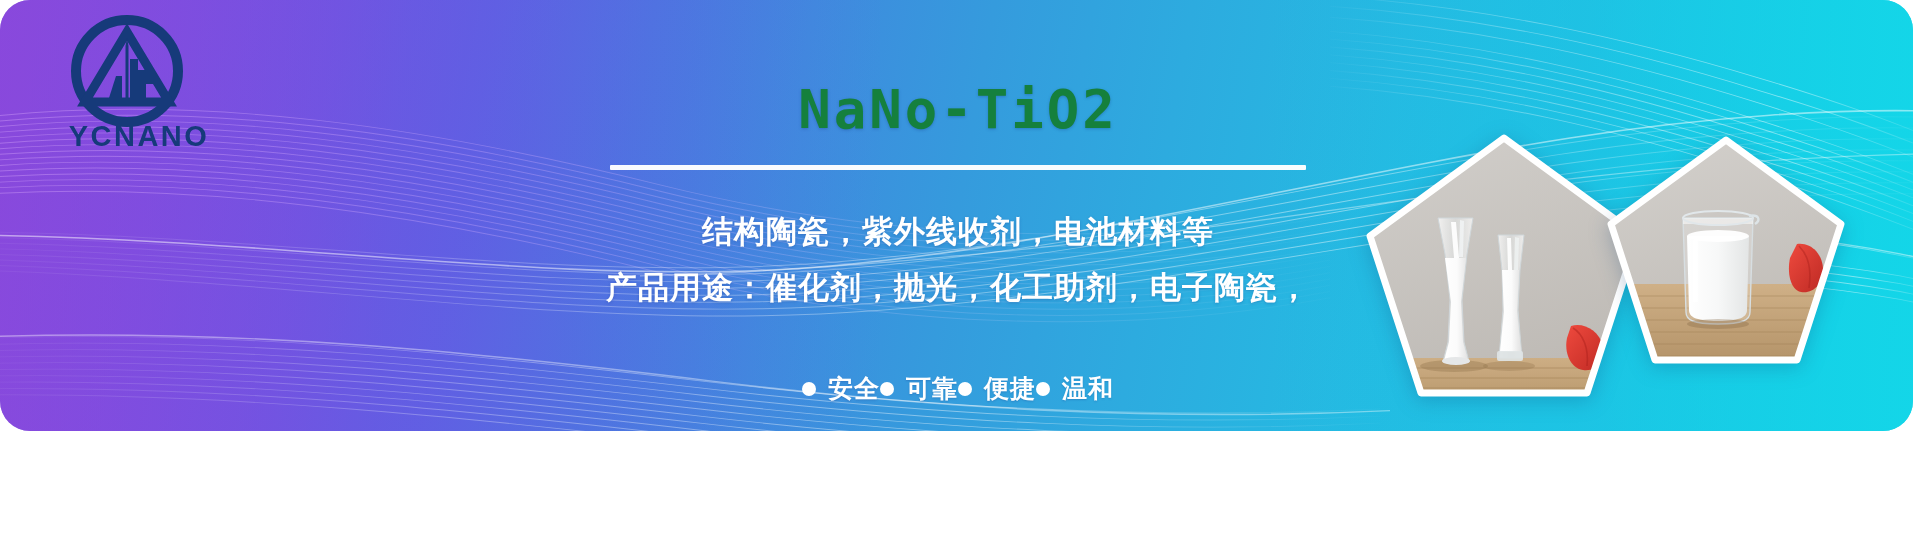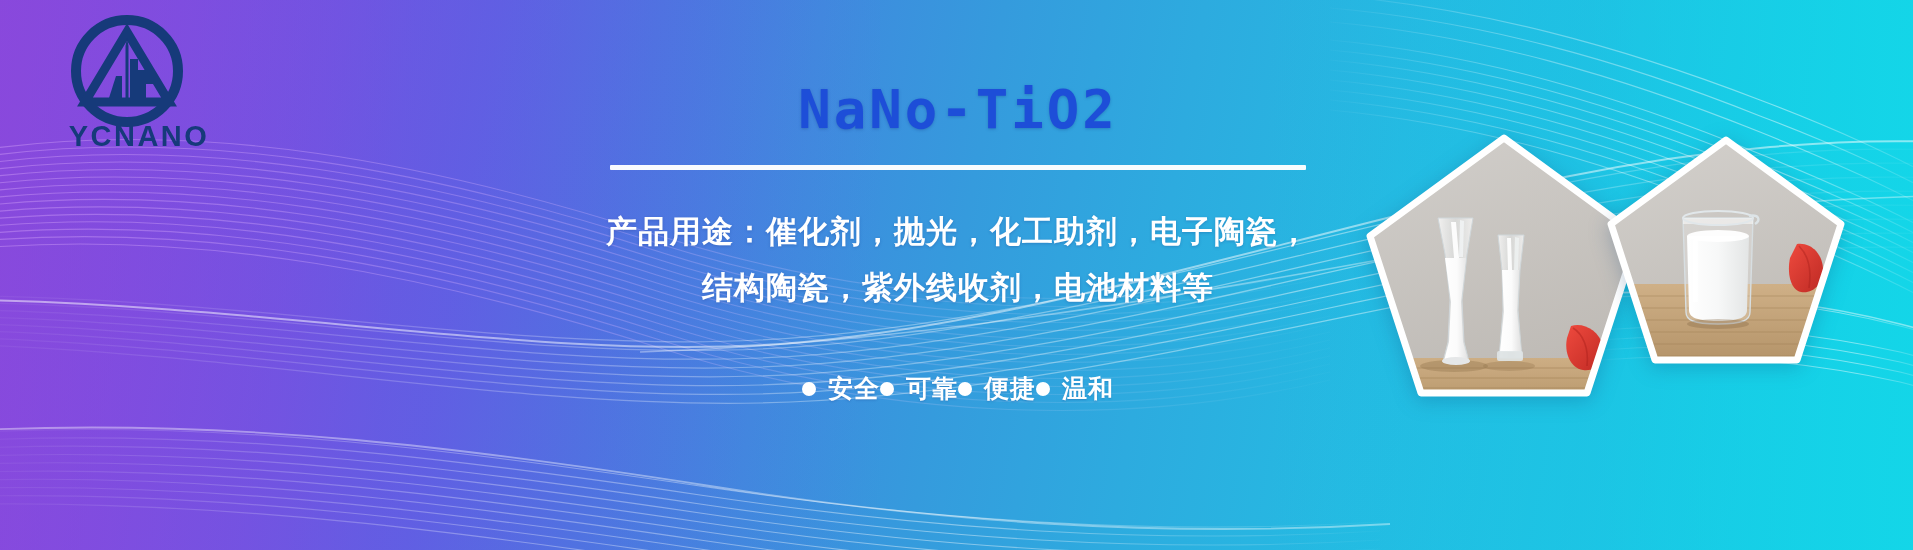--- a/index.html
+++ b/index.html
@@ -3,23 +3,24 @@
 <meta charset="utf-8">
 <style>
   html, body {
     margin: 0;
     padding: 0;
     background: #ffffff;
   }
   #banner {
     position: relative;
     width: 1913px;
-    height: 550px;
+    height: 431px;
     overflow: hidden;
     font-family: "Liberation Sans", "DejaVu Sans", sans-serif;
+    border-radius: 30px;
     -webkit-font-smoothing: antialiased;
   }
 
   
   .bg-base {
     position: absolute;
     inset: 0;
     background: linear-gradient(100deg,
         #7a4bd6 0%,
         #7450dd 9%,
@@ -86,21 +87,21 @@
     top: 0;
     width: 940px;
     height: 550px;
   }
   .title {
     position: absolute;
     left: 0;
     top: 78px;
     width: 940px;
     text-align: center;
-    color: #1d4ed8;
+    color: #15803d;
     font-size: 54px;
     font-weight: 700;
     letter-spacing: 3px;
     font-family: "DejaVu Sans Mono", "Liberation Mono", monospace;
     text-shadow: 0 1px 3px rgba(25,60,140,0.35);
     white-space: nowrap;
   }
   .rule {
     position: absolute;
     left: 122px;
@@ -292,22 +293,22 @@
       </svg>
     </div>
     <div class="logo-word">YCNANO</div>
   </div>
 
   <div class="center">
     <div class="title">NaNo-TiO2</div>
     <div class="rule"></div>
 
     <div class="usage">
+      <span class="line">结构陶瓷，紫外线收剂，电池材料等</span>
       <span class="line">产品用途：催化剂，抛光，化工助剂，电子陶瓷，</span>
-      <span class="line">结构陶瓷，紫外线收剂，电池材料等</span>
     </div>
 
     <div class="features">
       <div class="feature">
         <span class="dot"></span>
         <span>安全</span>
       </div>
       <div class="feature">
         <span class="dot"></span>
         <span>可靠</span>

